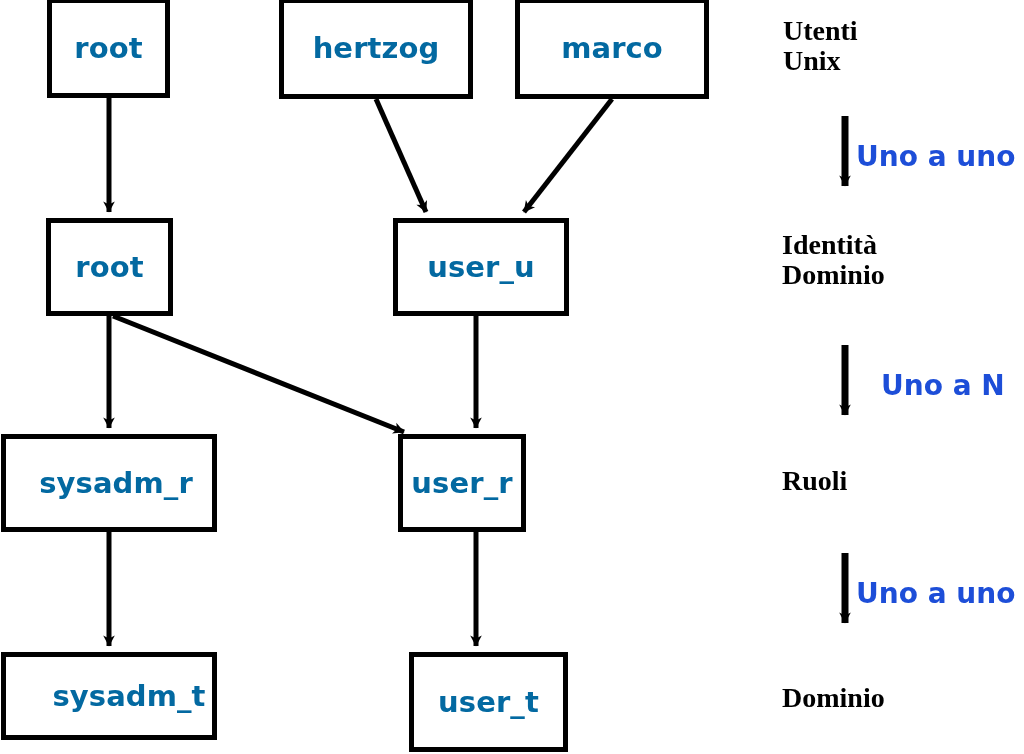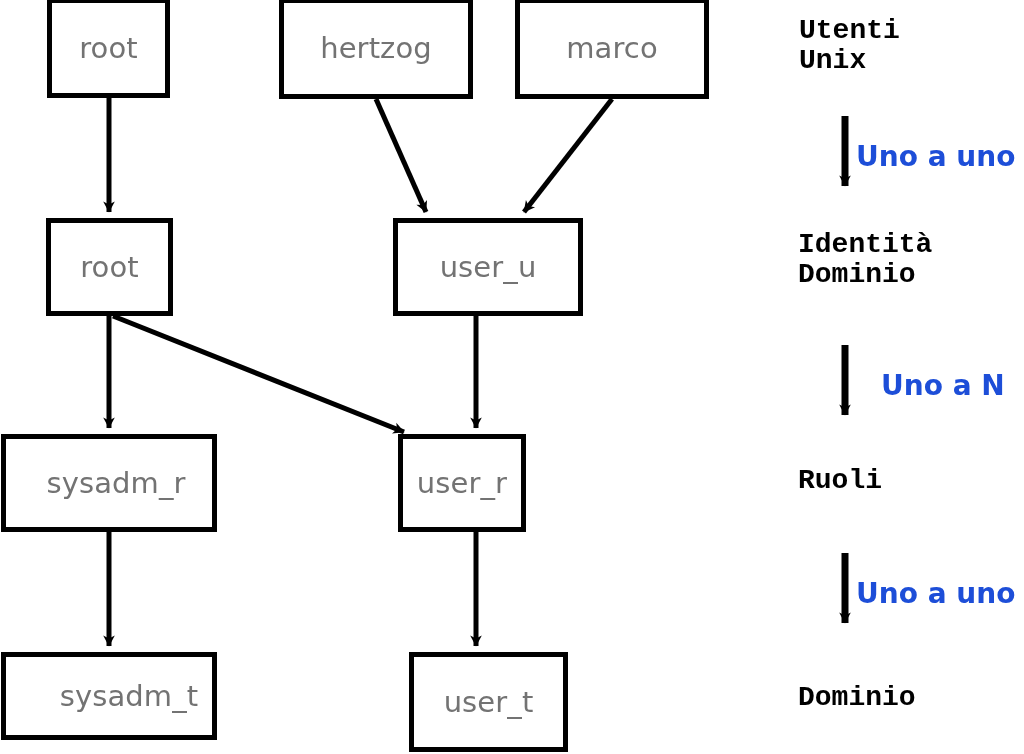--- a/index.html
+++ b/index.html
@@ -27,34 +27,34 @@
     box-sizing: border-box;
     border: 5px solid #000000;
     background: #ffffff;
     display: flex;
     align-items: center;
     justify-content: center;
   }
   .node-label {
     font-family: "DejaVu Sans", "Liberation Sans", sans-serif;
     font-size: 29px;
-    color: #737373;
+    color: #0369a1;
     line-height: 1;
     white-space: nowrap;
     letter-spacing: 0.1px;
+    font-weight: bold;
   }
   .legend-label {
     position: absolute;
-    font-family: Liberation Mono, monospace;
+    font-family: Liberation Serif, serif;
     font-weight: bold;
     font-size: 28px;
     color: #000000;
     line-height: 1.07;
     white-space: pre-line;
-    margin-left: 16px;
   }
   .legend-caption {
     position: absolute;
     font-family: "DejaVu Sans", "Liberation Sans", sans-serif;
     font-weight: bold;
     font-size: 28px;
     color: #1d4ed8;
     line-height: 1;
     white-space: nowrap;
   }
@@ -107,21 +107,21 @@
   </div>
 
   <div class="node-box" style="left:515px; top:-2px; width:194px; height:101px;">
     <span class="node-label">marco</span>
   </div>
 
   <div class="node-box" style="left:46px; top:218px; width:127px; height:98px;">
     <span class="node-label">root</span>
   </div>
 
-  <div class="node-box" style="left:393px; top:218px; width:190px; height:98px;">
+  <div class="node-box" style="left:393px; top:218px; width:176px; height:98px;">
     <span class="node-label">user_u</span>
   </div>
 
   <div class="node-box" style="left:1px; top:434px; width:216px; height:98px;padding-left:14px;">
     <span class="node-label">sysadm_r</span>
   </div>
 
   <div class="node-box" style="left:398px; top:434px; width:128px; height:98px;">
     <span class="node-label">user_r</span>
   </div>

